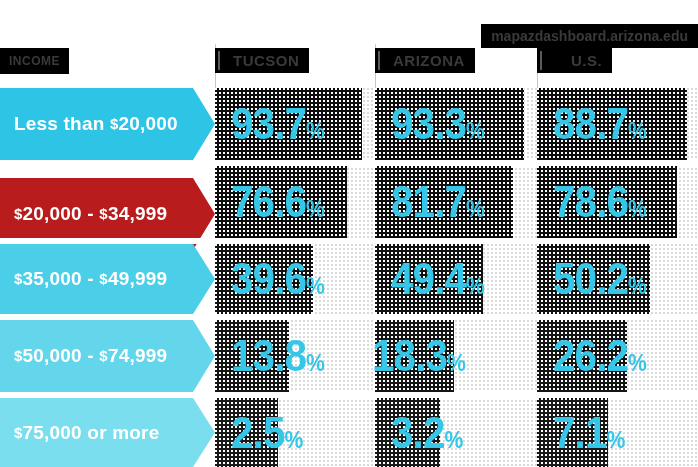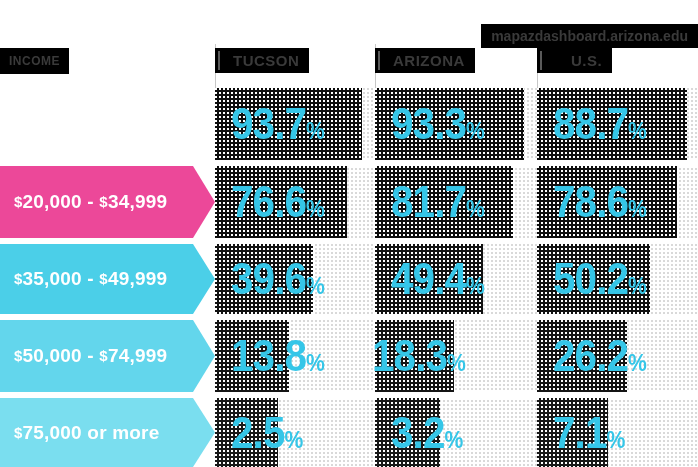--- a/index.html
+++ b/index.html
@@ -118,32 +118,35 @@
     <span style="margin-left:8px">ARIZONA</span>
   </div>
 
   <div class="chip col" style="left:537px;">
     <span class="tick"></span>
     <span style="margin-left:24px">U.S.</span>
   </div>
 
   <div id="rows-host">
       <div class="row" style="top: 88px; height: 72px;">
+        <div class="lbl" style="width: 215px; background: rgb(46, 196, 230);">
+          <span>Less than <span class="dollar">$</span>20,000</span>
+        </div>
         <div class="bar" style="left: 215px; width: 147px; background-color: rgb(13, 13, 13);">
           <span class="val">93.7<span class="pct">%</span></span>
         </div>
         <div class="bar" style="left: 375px; width: 149px; background-color: rgb(13, 13, 13);">
           <span class="val">93.3<span class="pct">%</span></span>
         </div>
         <div class="bar" style="left: 537px; width: 150px; background-color: rgb(13, 13, 13);">
           <span class="val">88.7<span class="pct">%</span></span>
         </div>
       </div>
       <div class="row" style="top: 166px; height: 72px;">
-        <div class="lbl" style="width: 215px; background: #ec4899;">
+        <div class="lbl" style="width: 215px; background: #b91c1c; margin-top: 12px;">
           <span><span class="dollar">$</span>20,000 - <span class="dollar">$</span>34,999</span>
         </div>
         <div class="bar" style="left: 215px; width: 132px; background-color: rgb(13, 13, 13);">
           <span class="val">76.6<span class="pct">%</span></span>
         </div>
         <div class="bar" style="left: 375px; width: 138px; background-color: rgb(13, 13, 13);">
           <span class="val">81.7<span class="pct">%</span></span>
         </div>
         <div class="bar" style="left: 537px; width: 140px; background-color: rgb(13, 13, 13);">
           <span class="val">78.6<span class="pct">%</span></span>

